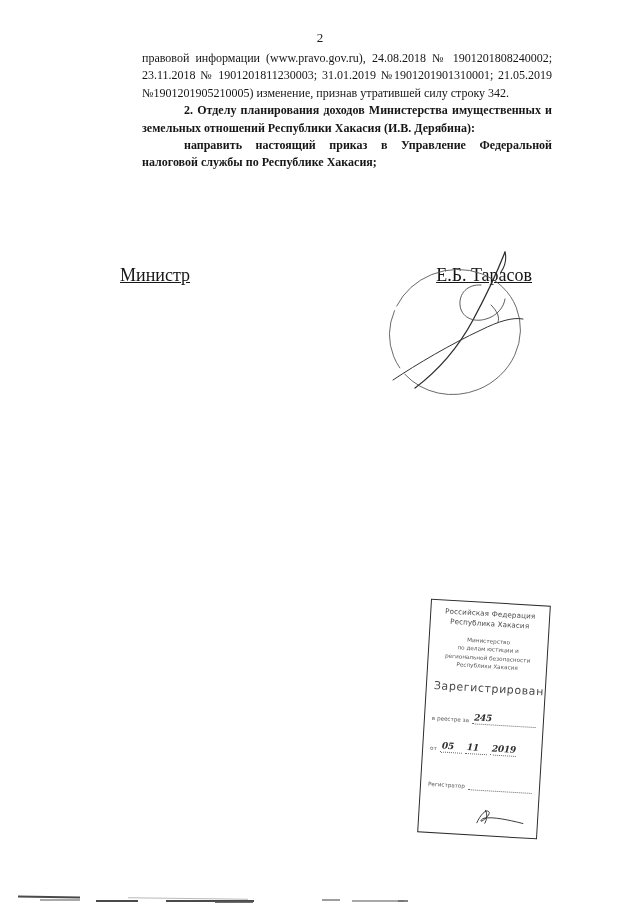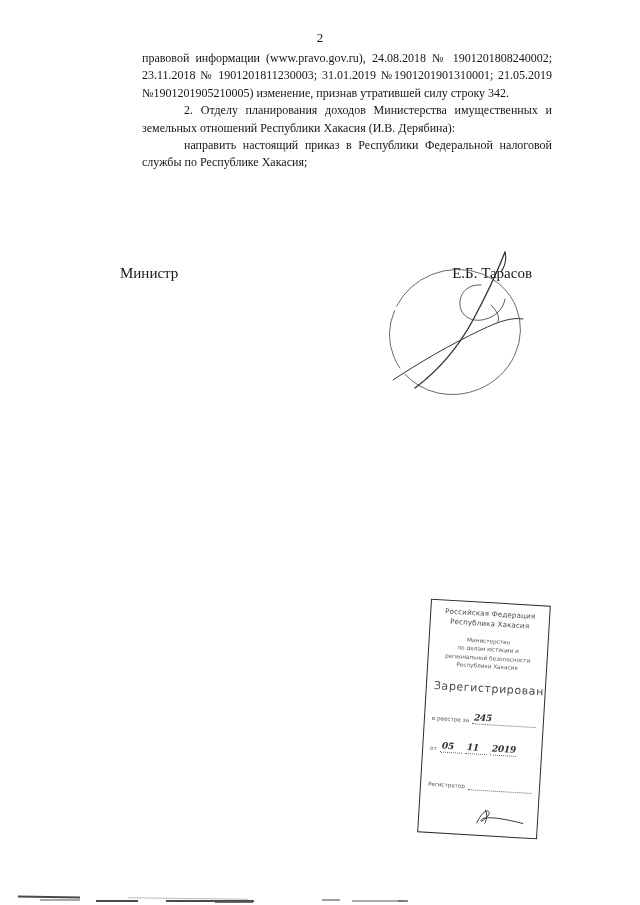--- a/index.html
+++ b/index.html
@@ -41,33 +41,35 @@
     color: #161616;
     margin-left: 22px;
   }
   .para {
     margin: 0;
     text-align: justify;
     text-justify: inter-word;
   }
   .para.indent {
     text-indent: 42px;
+    font-weight: bold;
   }
   .para + .para {
     margin-top: 0;
   }
 
   
   .sig-block {
     position: absolute;
     left: 120px;
     top: 265px;
     width: 412px;
-    font-size: 15px;
+    font-size: 18px;
     color: #161616;
+    text-decoration: underline;
   }
   .sig-row {
     display: flex;
     justify-content: space-between;
     align-items: baseline;
   }
   .sig-title { white-space: nowrap; }
   .sig-name { white-space: nowrap; }
 
   
@@ -172,21 +174,21 @@
 </head>
 <body>
 
 <div id="page">
 
   <div class="page-number">2</div>
 
   <div class="doc-body">
     <p class="para">правовой информации (www.pravo.gov.ru), 24.08.2018 № 1901201808240002; 23.11.2018 № 1901201811230003; 31.01.2019 №1901201901310001; 21.05.2019 №1901201905210005) изменение, признав утратившей силу строку 342.</p>
     <p class="para indent">2. Отделу планирования доходов Министерства имущественных и земельных отношений Республики Хакасия (И.В. Дерябина):</p>
-    <p class="para indent">направить настоящий приказ в Республики Федеральной налоговой службы по Республике Хакасия;</p>
+    <p class="para indent">направить настоящий приказ в Управление Федеральной налоговой службы по Республике Хакасия;</p>
   </div>
 
   <div class="sig-block">
     <div class="sig-row">
       <span class="sig-title">Министр</span>
       <span class="sig-name">Е.Б. Тарасов</span>
     </div>
   </div>
 
   <svg class="signature-svg" viewBox="0 0 200 175">

